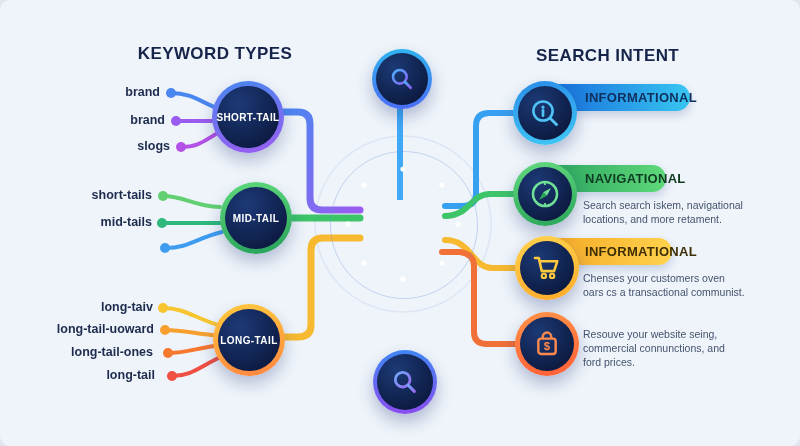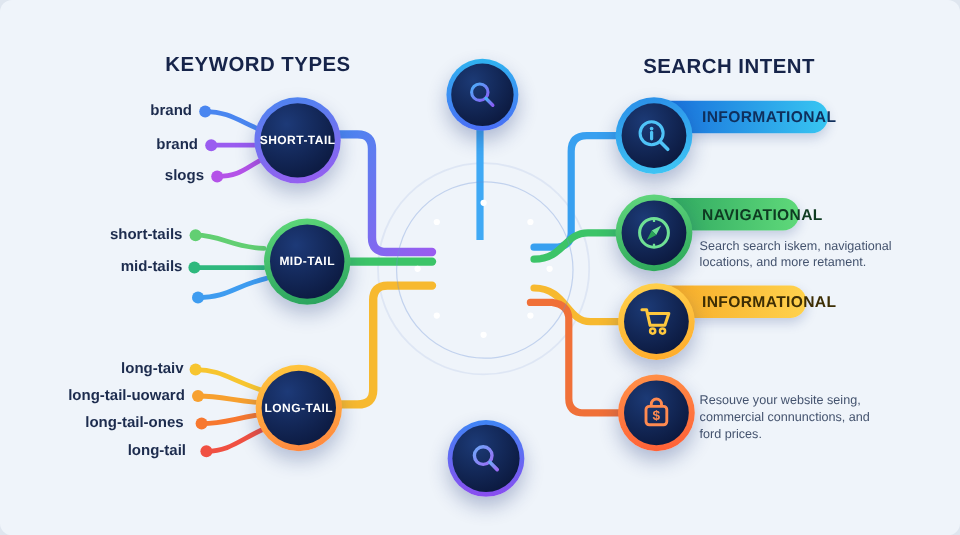--- a/index.html
+++ b/index.html
@@ -204,20 +204,21 @@
     <span style="color: rgb(15, 47, 92);">INFORMATIONAL</span>
   </div>
   <div class="banner nav">
     <span style="color: rgb(14, 59, 34);">NAVIGATIONAL</span>
   </div>
   <div class="banner trans">
     <span style="color: rgb(61, 46, 4);">INFORMATIONAL</span>
   </div>
 
   <div class="desc nav">Search search iskem, navigational locations, and more retament.</div>
+  <div class="desc trans">Chenses your customers oven oars cs a transactional communist.</div>
   <div class="desc comm">Resouve your website seing, commercial connunctions, and ford prices.</div>
 
   <div class="icirc info">
     <div class="inner">
       <svg width="32" height="32" viewBox="0 0 24 24">
         <circle cx="10.5" cy="10.5" r="7.2" fill="none" stroke="#4fc3f7" stroke-width="1.9"></circle>
         <circle cx="10.5" cy="7.6" r="1.15" fill="#4fc3f7"></circle>
         <line x1="10.5" y1="10" x2="10.5" y2="14" stroke="#4fc3f7" stroke-width="2" stroke-linecap="round"></line>
         <line x1="15.9" y1="15.9" x2="20.6" y2="20.6" stroke="#4fc3f7" stroke-width="2.2" stroke-linecap="round"></line>
       </svg>

